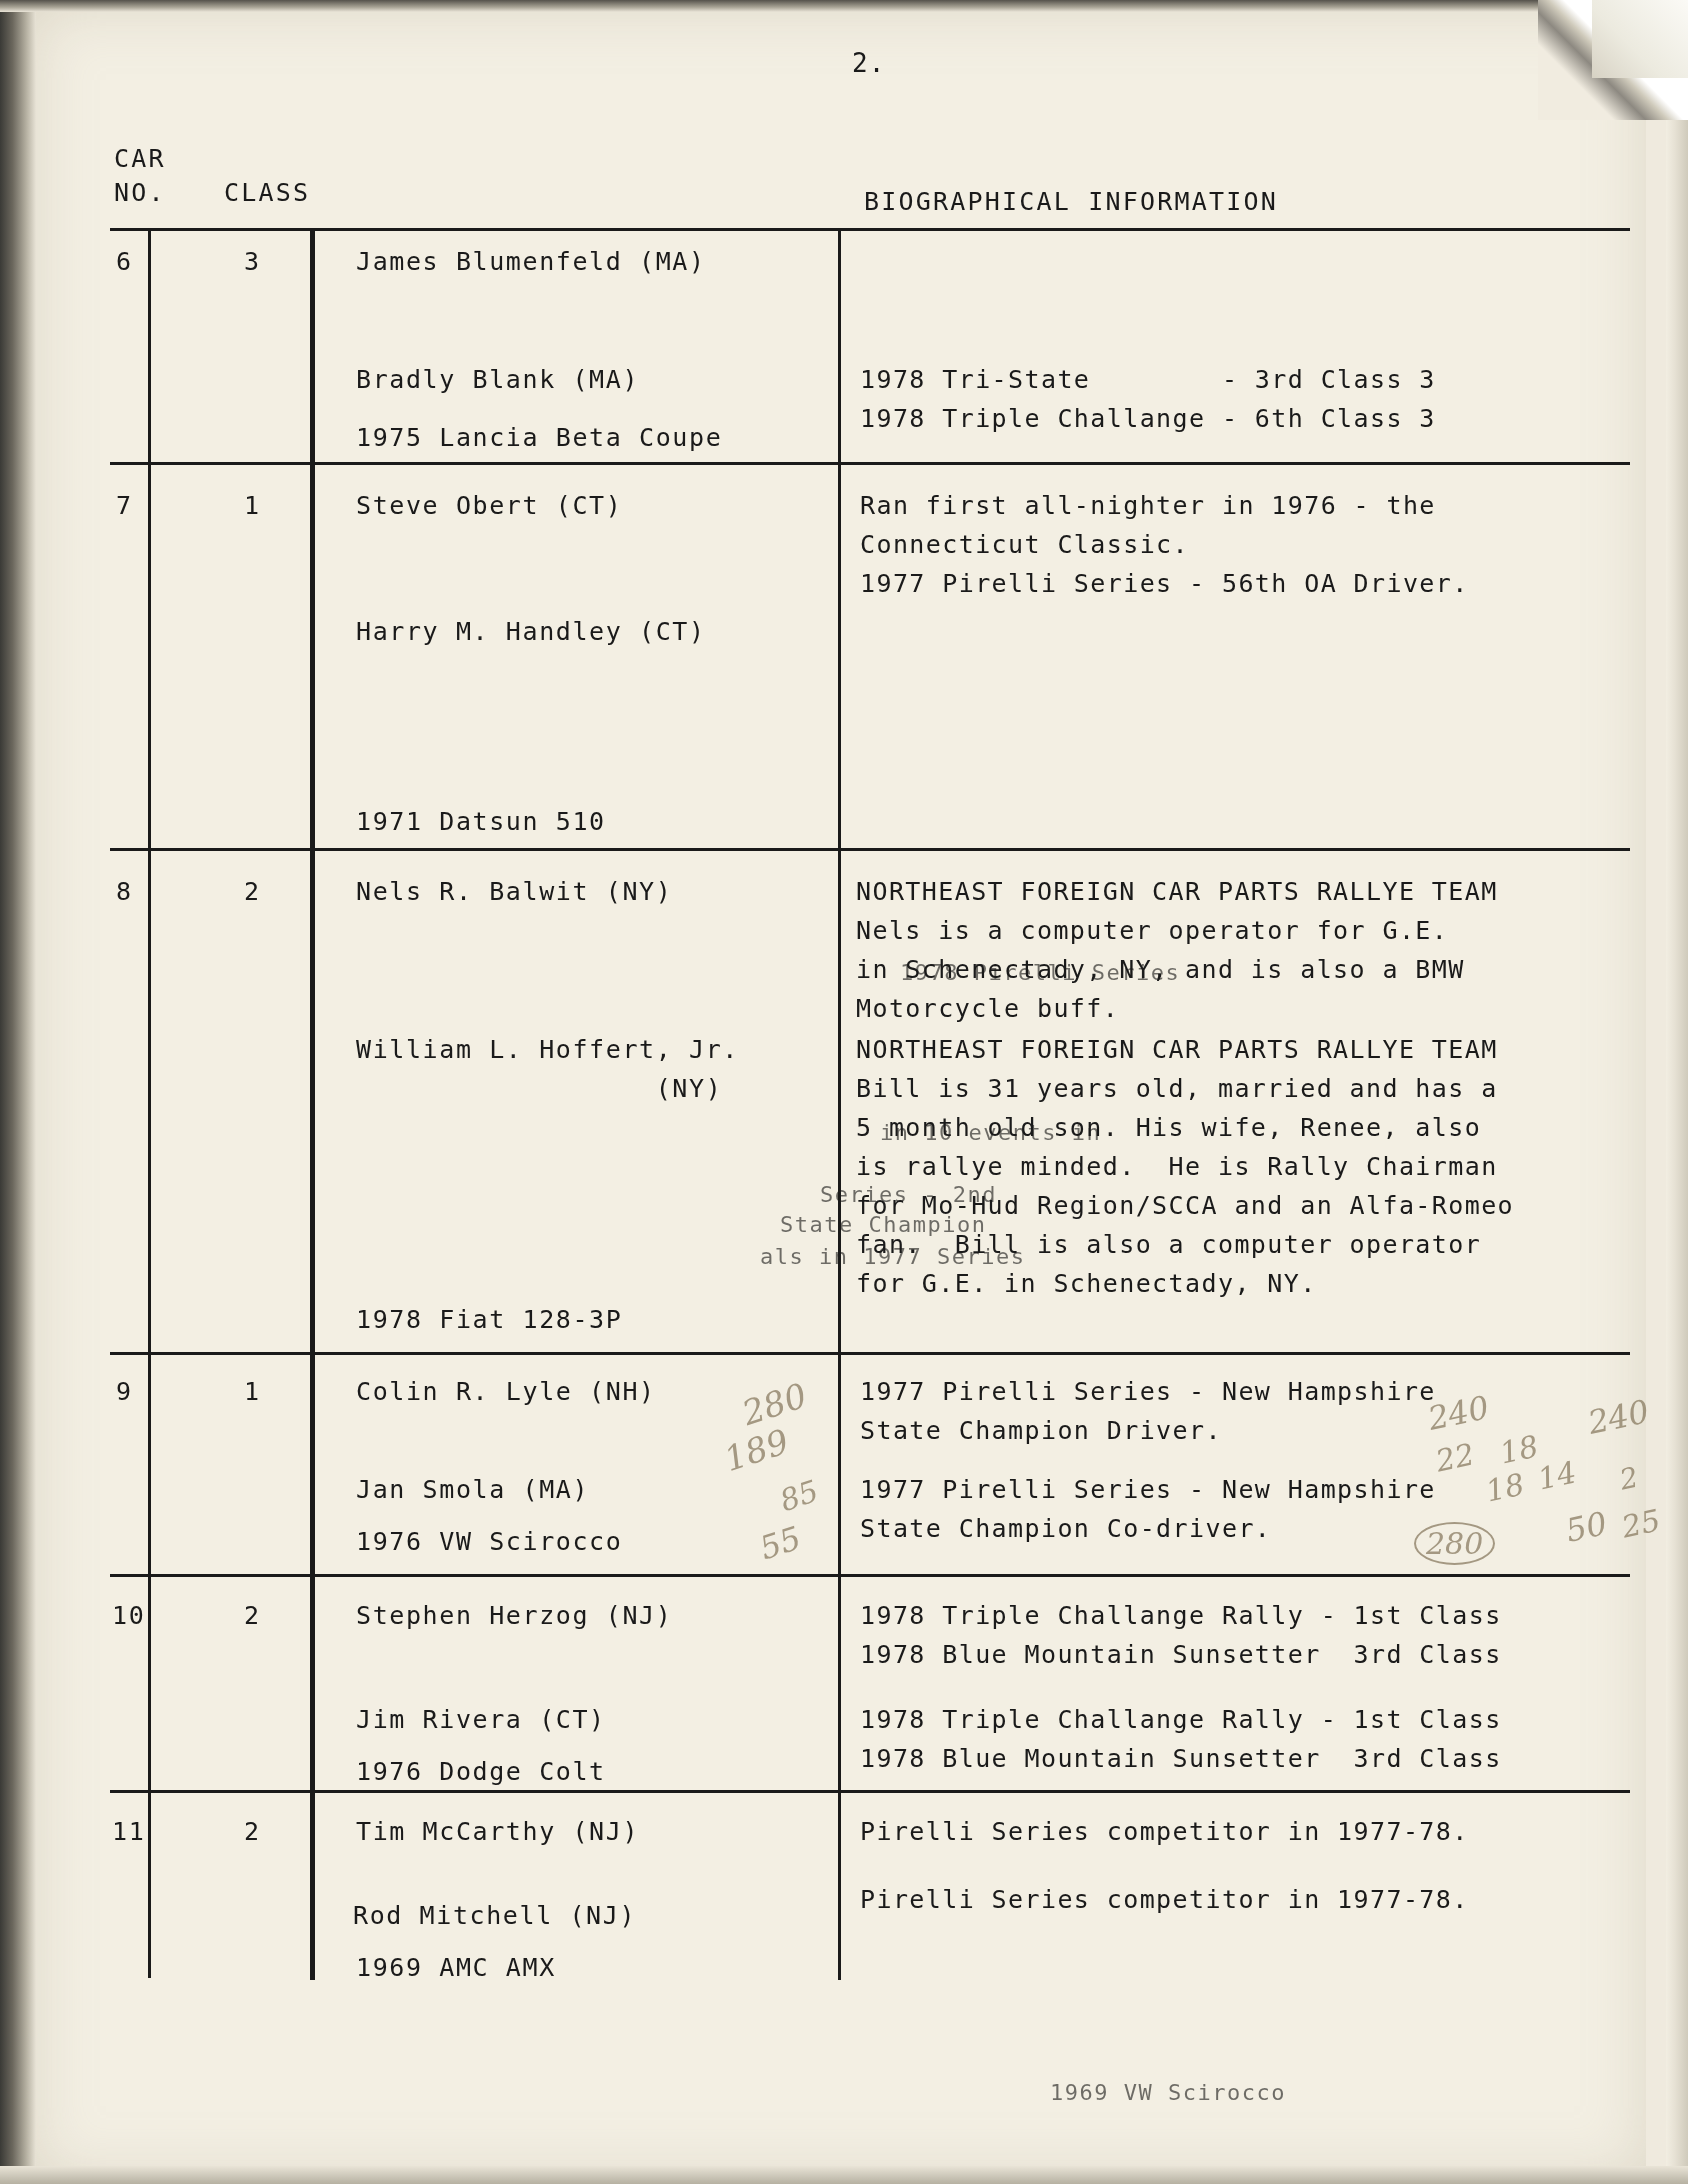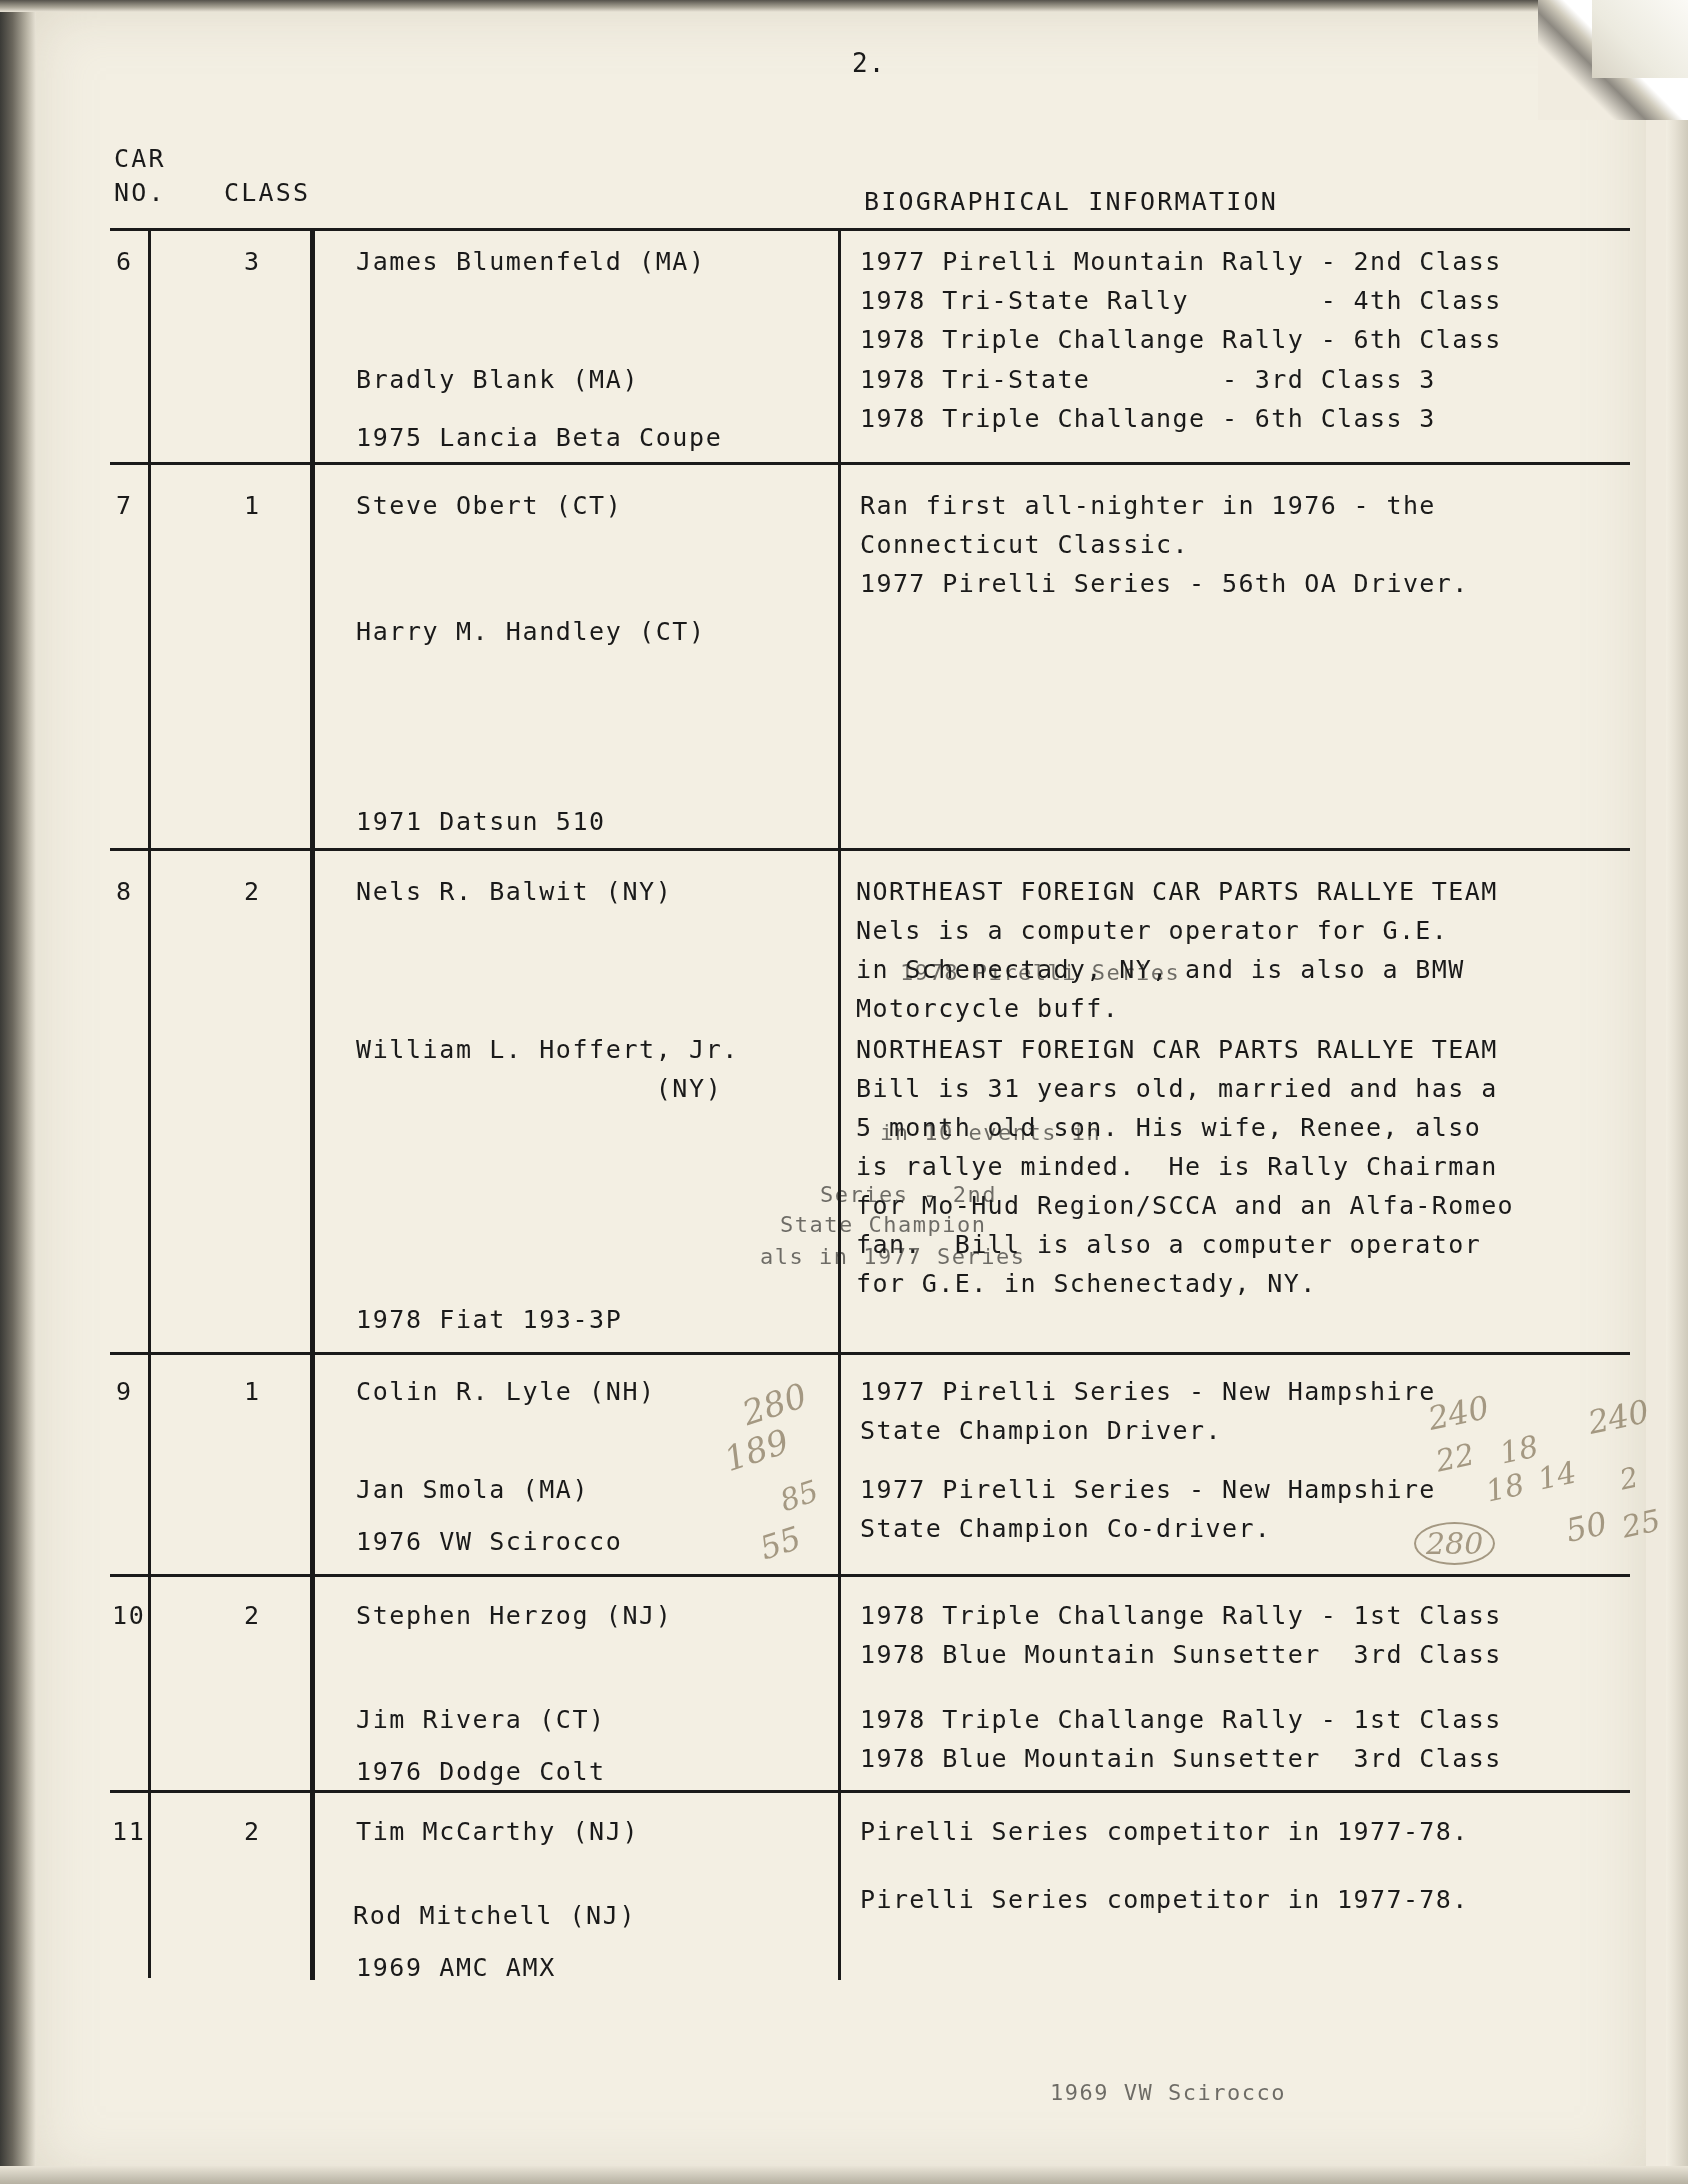--- a/index.html
+++ b/index.html
@@ -175,41 +175,38 @@
   <div class="hline" style="left:110px; top:848px;  width:1520px;"></div>
   <div class="hline" style="left:110px; top:1352px; width:1520px;"></div>
   <div class="hline" style="left:110px; top:1574px; width:1520px;"></div>
   <div class="hline" style="left:110px; top:1790px; width:1520px;"></div>
 
   <div class="cell num" style="left:116px; top:242px;">6</div>
   <div class="cell num" style="left:244px; top:242px;">3</div>
   <div class="cell" style="left:356px; top:242px;">James Blumenfeld (MA)</div>
   <div class="cell" style="left:356px; top:360px;">Bradly Blank (MA)</div>
   <div class="cell" style="left:356px; top:418px;">1975 Lancia Beta Coupe</div>
-  <div class="bio" style="left:860px; top:242px;">1977 Pirelli Mountain Rally - 2nd Class
-1978 Tri-State Rally        - 4th Class
-1978 Triple Challange Rally - 6th Class</div>
   <div class="bio" style="left:860px; top:360px;">1978 Tri-State        - 3rd Class 3
 1978 Triple Challange - 6th Class 3</div>
 
   <div class="cell num" style="left:116px; top:486px;">7</div>
   <div class="cell num" style="left:244px; top:486px;">1</div>
   <div class="cell" style="left:356px; top:486px;">Steve Obert (CT)</div>
   <div class="cell" style="left:356px; top:612px;">Harry M. Handley (CT)</div>
   <div class="cell" style="left:356px; top:802px;">1971 Datsun 510</div>
   <div class="bio" style="left:860px; top:486px;">Ran first all-nighter in 1976 - the
 Connecticut Classic.
 1977 Pirelli Series - 56th OA Driver.</div>
 
   <div class="cell num" style="left:116px; top:872px;">8</div>
   <div class="cell num" style="left:244px; top:872px;">2</div>
   <div class="cell" style="left:356px; top:872px;">Nels R. Balwit (NY)</div>
   <div class="cell" style="left:356px; top:1030px;">William L. Hoffert, Jr.
                   (NY)</div>
-  <div class="cell" style="left:356px; top:1300px;">1978 Fiat 193-3P</div>
+  <div class="cell" style="left:356px; top:1300px;">1978 Fiat 128-3P</div>
   <div class="bio" style="left:856px; top:872px;">NORTHEAST FOREIGN CAR PARTS RALLYE TEAM
 Nels is a computer operator for G.E.
 in Schenectady, NY, and is also a BMW
 Motorcycle buff.</div>
   <div class="bio" style="left:856px; top:1030px;">NORTHEAST FOREIGN CAR PARTS RALLYE TEAM
 Bill is 31 years old, married and has a
 5 month old son. His wife, Renee, also
 is rallye minded.  He is Rally Chairman
 for Mo-Hud Region/SCCA and an Alfa-Romeo
 fan.  Bill is also a computer operator

